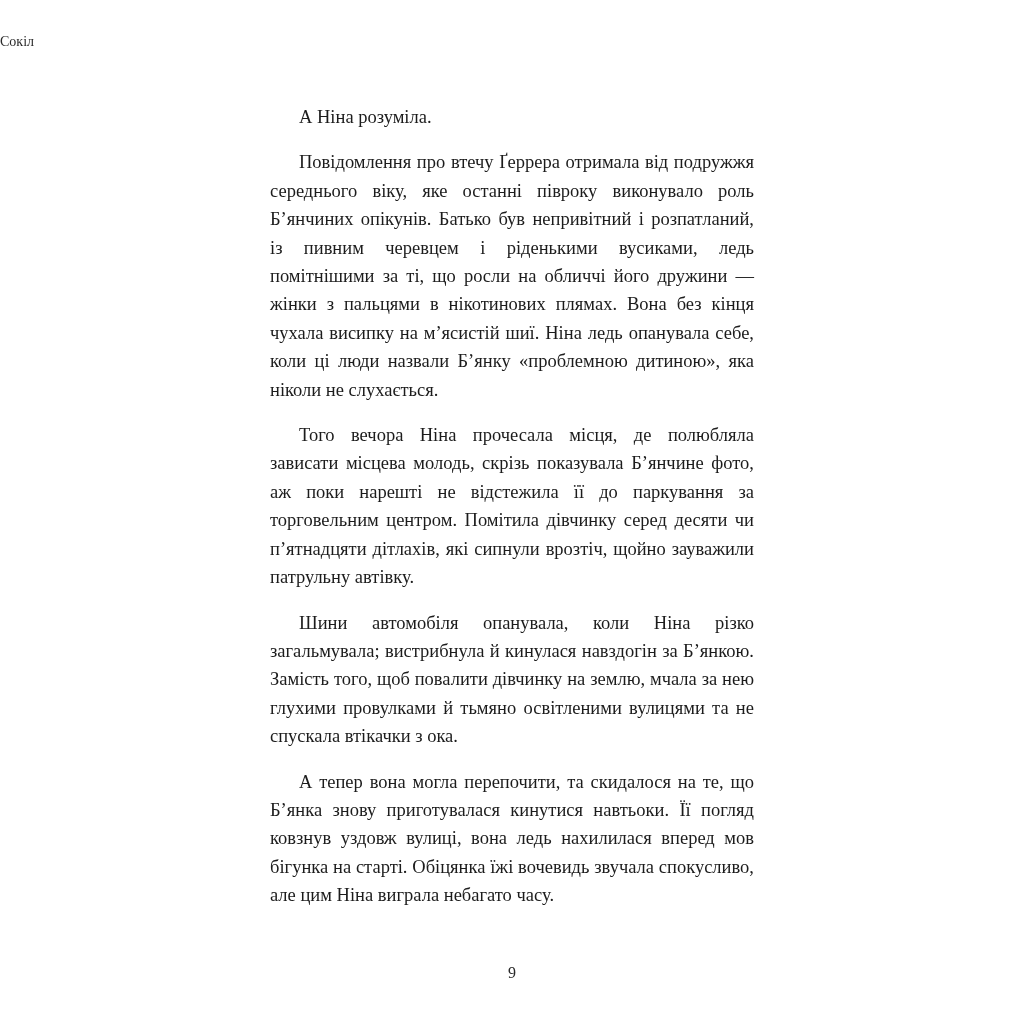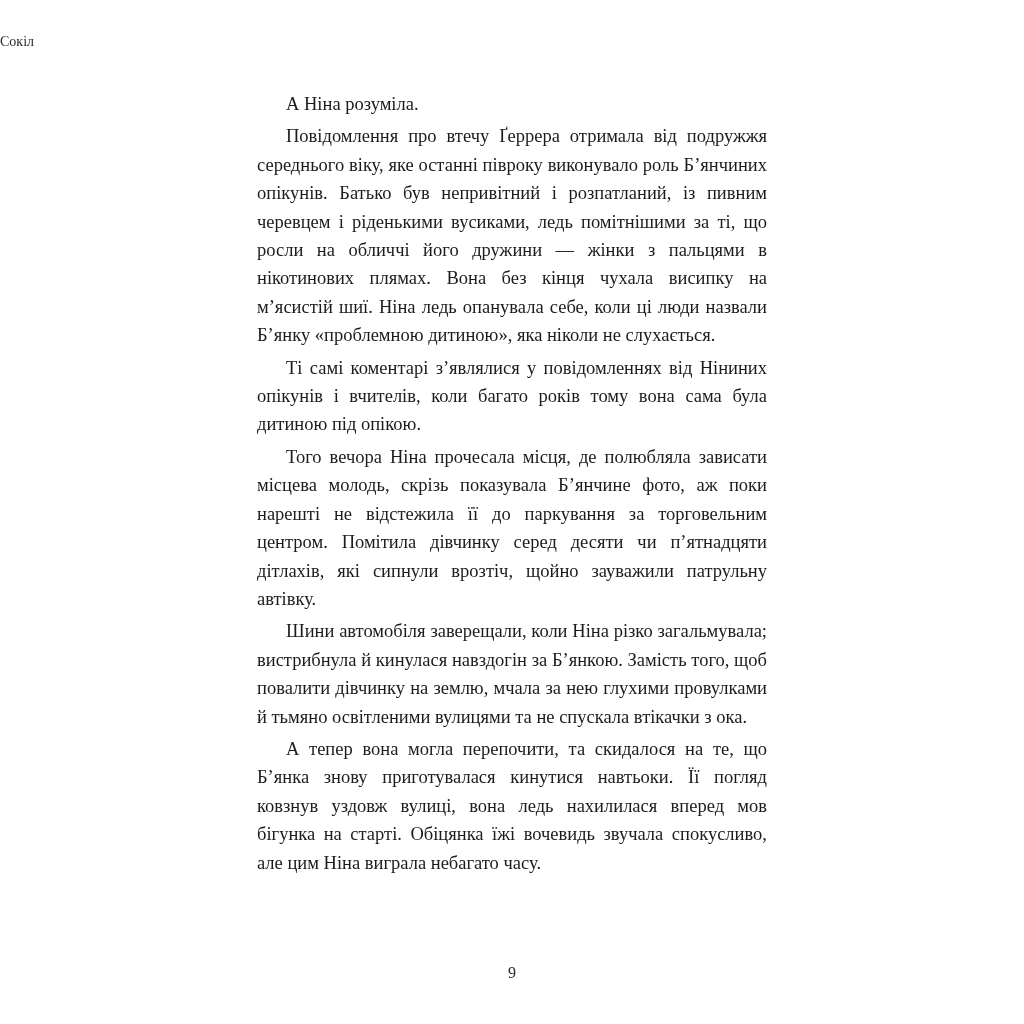--- a/index.html
+++ b/index.html
@@ -31,21 +31,21 @@
     transform: translateX(-50%);
     width: 518px;
     font-size: 18.5px;
     line-height: 28.4px;
     text-align: justify;
     text-justify: inter-word;
     hyphens: auto;
     -webkit-hyphens: auto;
   }
   .text-block p {
-    margin: 4px;
+    margin: 17px;
     padding: 0;
     text-indent: 29px;
   }
   .page-number {
     position: absolute;
     top: 964px;
     left: 0;
     width: 100%;
     text-align: center;
     font-size: 16px;
@@ -54,20 +54,19 @@
 </style>
 </head>
 <body>
 
 <div class="page">
   <div class="running-head">Сокіл</div>
 
   <div class="text-block">
     <p>А Ніна розуміла.</p>
     <p>Повідомлення про втечу Ґеррера отримала від подружжя середнього віку, яке останні півроку виконувало роль Б’янчиних опікунів. Батько був непривітний і розпатланий, із пивним черевцем і ріденькими вусиками, ледь помітнішими за ті, що росли на обличчі його дружини — жінки з пальцями в нікотинових плямах. Вона без кінця чухала висипку на м’ясистій шиї. Ніна ледь опанувала себе, коли ці люди назвали Б’янку «проблемною дитиною», яка ніколи не слухається.</p>
-    <p>Ті самі коментарі з’являлися у повідомленнях від Ніниних опікунів і вчителів, коли багато років тому вона сама була дитиною під опікою.</p>
     <p>Того вечора Ніна прочесала місця, де полюбляла зависати місцева молодь, скрізь показувала Б’янчине фото, аж поки нарешті не відстежила її до паркування за торговельним центром. Помітила дівчинку серед десяти чи п’ятнадцяти дітлахів, які сипнули врозтіч, щойно зауважили патрульну автівку.</p>
-    <p>Шини автомобіля заверещали, коли Ніна різко загальмувала; вистрибнула й кинулася навздогін за Б’янкою. Замість того, щоб повалити дівчинку на землю, мчала за нею глухими провулками й тьмяно освітленими вулицями та не спускала втікачки з ока.</p>
+    <p>Шини автомобіля опанувала, коли Ніна різко загальмувала; вистрибнула й кинулася навздогін за Б’янкою. Замість того, щоб повалити дівчинку на землю, мчала за нею глухими провулками й тьмяно освітленими вулицями та не спускала втікачки з ока.</p>
     <p>А тепер вона могла перепочити, та скидалося на те, що Б’янка знову приготувалася кинутися навтьоки. Її погляд ковзнув уздовж вулиці, вона ледь нахилилася вперед мов бігунка на старті. Обіцянка їжі вочевидь звучала спокусливо, але цим Ніна виграла небагато часу.</p>
   </div>
 
   <div class="page-number">9</div>
 </div>
 
 </body></html>

